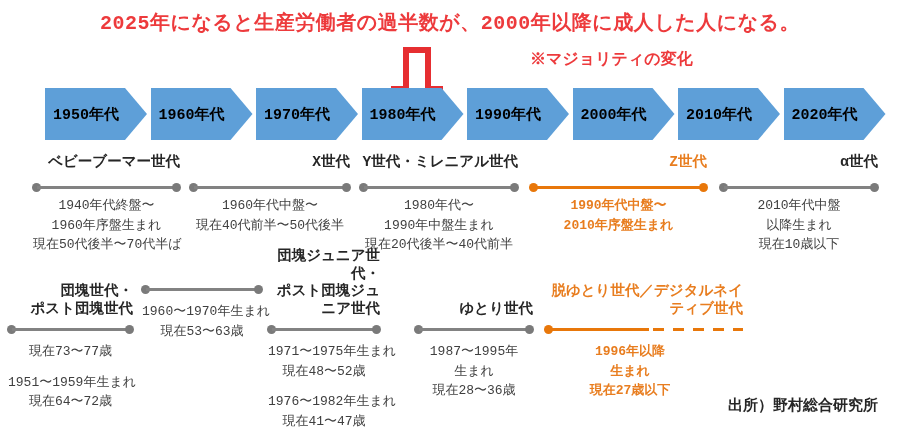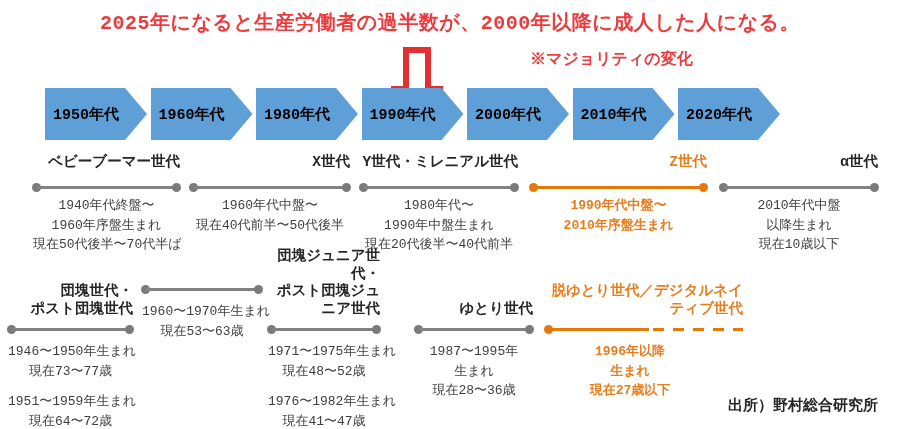--- a/index.html
+++ b/index.html
@@ -77,20 +77,23 @@
   <div class="majority">※マジョリティの変化</div>
 
   <div class="decades">
     <div class="chev">
         <span>1950年代</span>
       </div>
     <div class="chev">
         <span>1960年代</span>
       </div>
     <div class="chev">
+        <span>1970年代</span>
+      </div>
+    <div class="chev">
         <span>1980年代</span>
       </div>
     <div class="chev">
         <span>1990年代</span>
       </div>
     <div class="chev">
         <span>2000年代</span>
       </div>
     <div class="chev">
         <span>2010年代</span>
@@ -170,21 +173,20 @@
 
   <div class="gen r2" style="left:8px;width:125px">
     <div class="glabel">団塊世代・
 ポスト団塊世代</div>
     <div class="tline">
         <span class="dot dl"></span>
         <span class="bar"></span>
         <span class="dot dr"></span>
       </div>
     <div class="gdesc">
-      <div>1946〜1950年生まれ</div>
       <div>現在73〜77歳</div>
       <div></div>
       <div>1951〜1959年生まれ</div>
       <div>現在64〜72歳</div>
     </div>
   </div>
 
   <div class="gen r2" style="left:142px;width:120px">
     <div class="tline">
         <span class="dot dl"></span>

